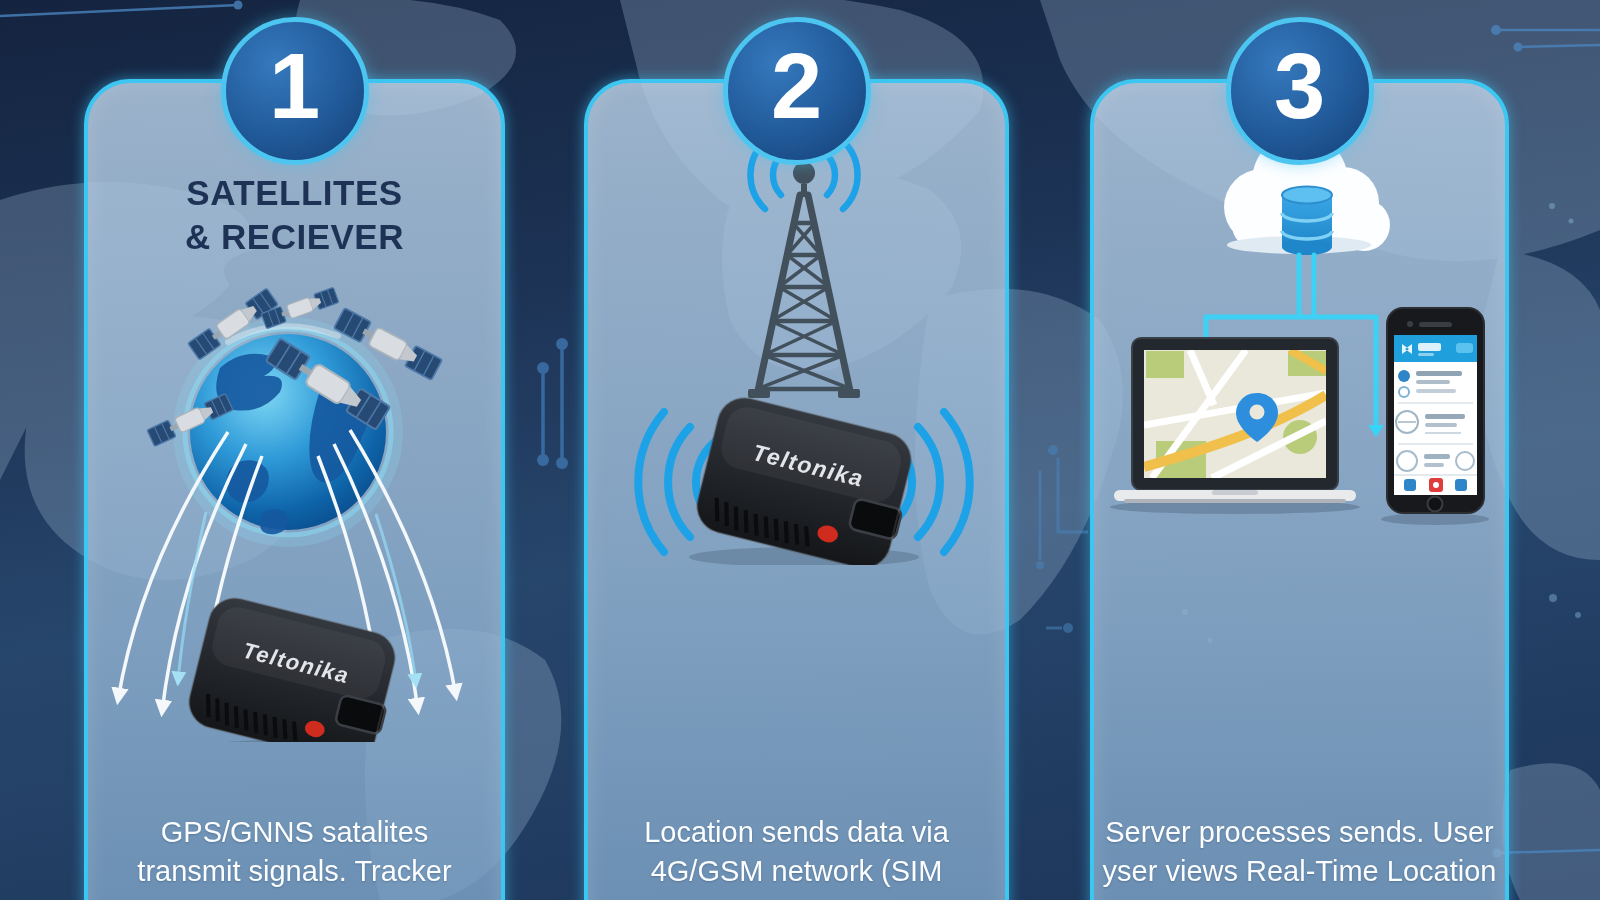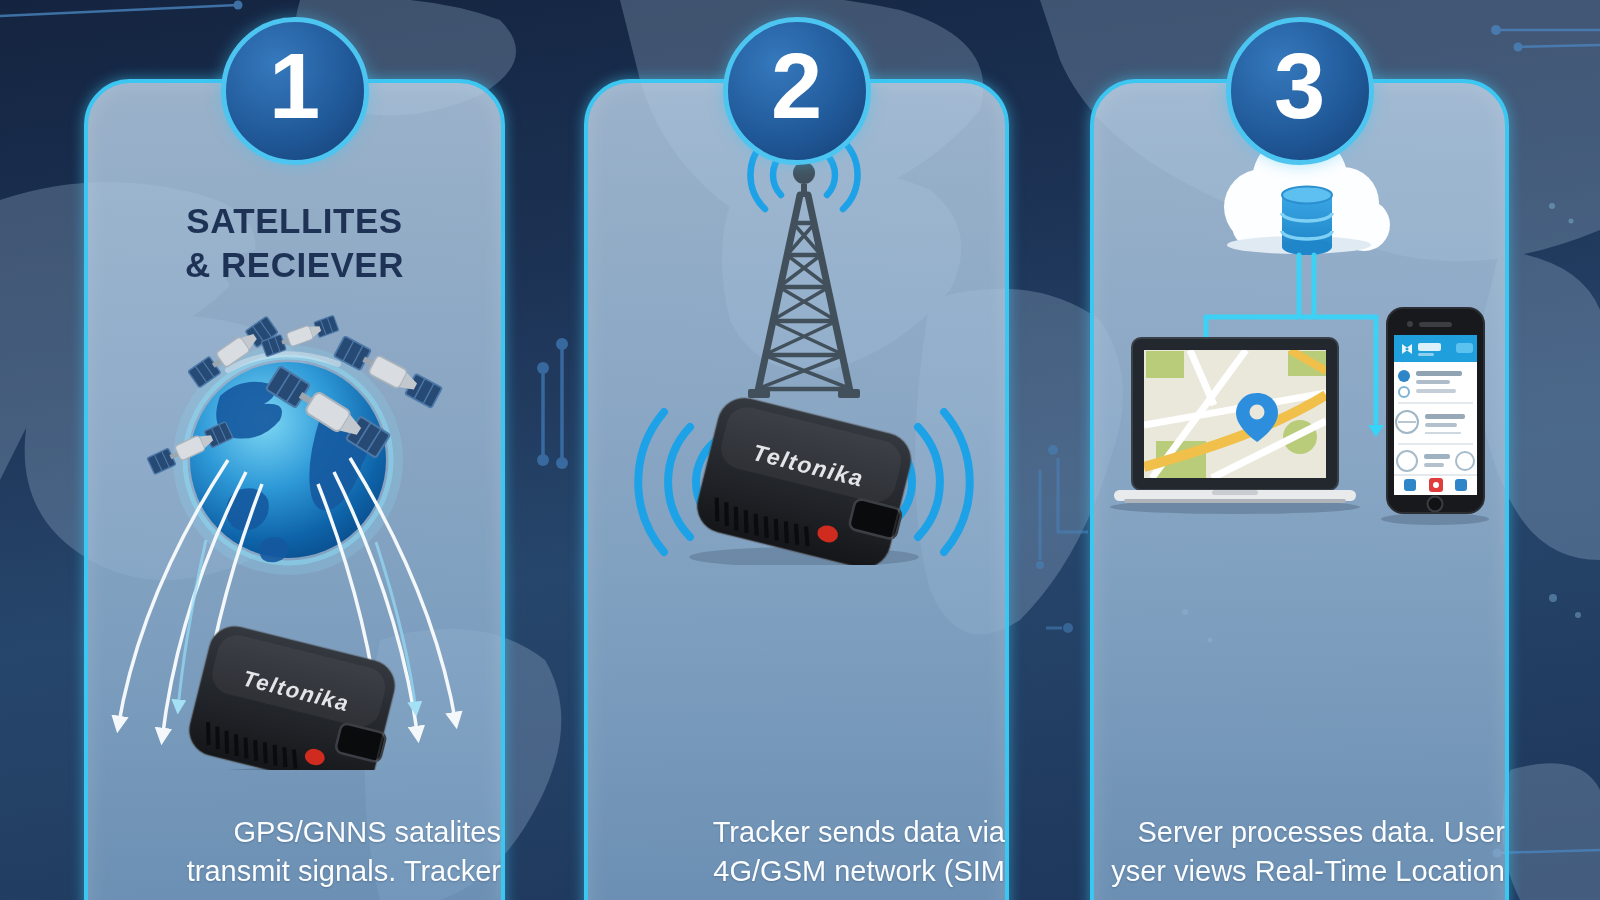--- a/index.html
+++ b/index.html
@@ -21,26 +21,26 @@
   .panel-3{left:1090px;width:419px;}
   .badge{
     position:absolute;top:-66px;left:50%;transform:translateX(-50%);
     width:138px;height:138px;border-radius:50%;
     border:5px solid #4cc5f0;
     background:radial-gradient(circle at 36% 30%,#3579bd 0%,#215a9a 55%,#143f74 100%);
     box-shadow:0 0 16px rgba(70,195,240,.45);
     color:#ffffff;font-size:92px;font-weight:bold;text-align:center;line-height:128px;
   }
   .panel-title{
-    margin-top:116px;text-align:center;white-space:pre-line;
+    margin-top:88px;text-align:center;white-space:pre-line;
     font-size:35px;line-height:1.27;font-weight:bold;letter-spacing:.5px;color:#1e3255;
   }
   .illustration{display:block;margin:12px auto 0 auto;}
   .caption{
-    position:absolute;top:730px;left:0;width:100%;text-align:right;white-space:pre-line;
+    position:absolute;top:730px;left:0;width:100%;text-align:center;white-space:pre-line;
     font-size:29px;line-height:1.36;color:#fcfdff;text-shadow:0 1px 2px rgba(20,40,70,.25);
   }
 </style>
 </head>
 <body>
 
 <div class="stage">
 
   <svg class="bg-layer" viewBox="0 0 1600 900" aria-hidden="true">
     <g fill="#aec7e0" opacity="0.27">
@@ -259,21 +259,21 @@
         <path d="M 356 317 A 108 108 0 0 1 356 457"></path>
       </g>
 
       <ellipse cx="216" cy="462" rx="115" ry="10" fill="rgba(10,25,45,.18)"></ellipse>
       <g>
         <use href="#trkShape" transform="translate(216,388) rotate(14) scale(1.04)"></use>
         <text transform="translate(216,388) rotate(14)" x="0" y="-10" text-anchor="middle" font-size="23" font-style="italic" font-weight="bold" letter-spacing="1.5" fill="#e3e5e8">Teltonika</text>
       </g>
     </svg>
 
-    <div class="caption">Tracker sends data via
+    <div class="caption">Location sends data via
 4G/GSM network (SIM</div>
   </div>
 
   <div class="panel panel-3">
     <div class="badge">
       <span>3</span>
     </div>
 
     <svg class="illustration" width="419" height="470" viewBox="0 0 419 470">
       <defs>
@@ -375,17 +375,17 @@
           <line x1="300" y1="380" x2="383" y2="380" stroke="#e4e9ee" stroke-width="2"></line>
           <rect x="310" y="384" width="12" height="12" rx="3" fill="#2e86c8"></rect>
           <rect x="335" y="383" width="14" height="14" rx="3" fill="#e03c3c"></rect>
           <circle cx="342" cy="390" r="3" fill="#ffffff"></circle>
           <rect x="361" y="384" width="12" height="12" rx="3" fill="#2e86c8"></rect>
         </g>
         <circle cx="341" cy="409" r="7.5" fill="#101214" stroke="#3a3d42" stroke-width="2"></circle>
       </g>
     </svg>
 
-    <div class="caption">Server processes data. User
+    <div class="caption">Server processes sends. User
 yser views Real-Time Location</div>
   </div>
 
 </div>
 
 </body></html>

